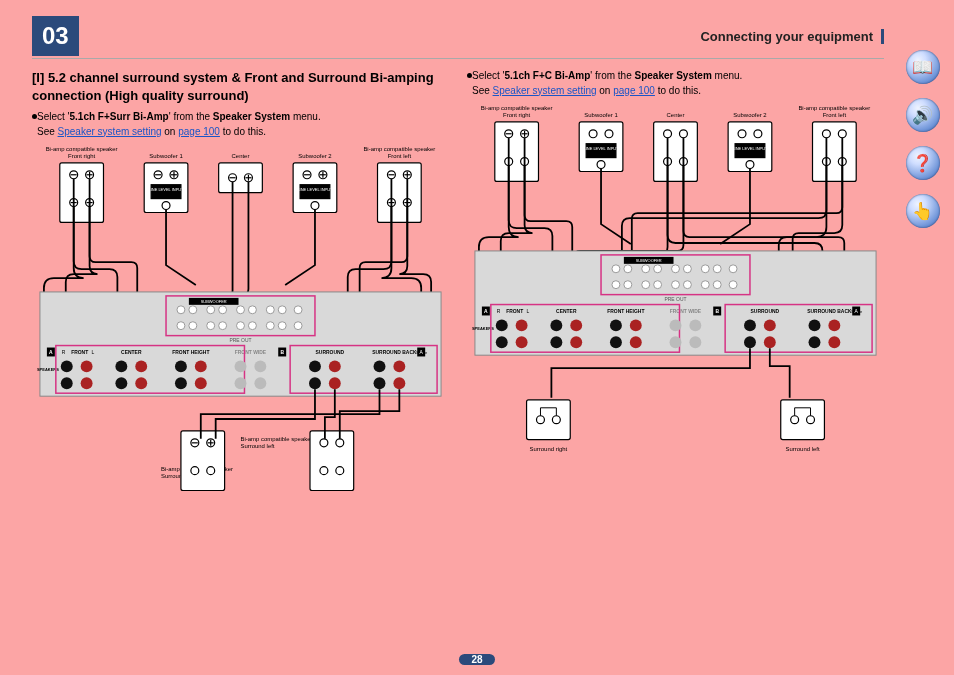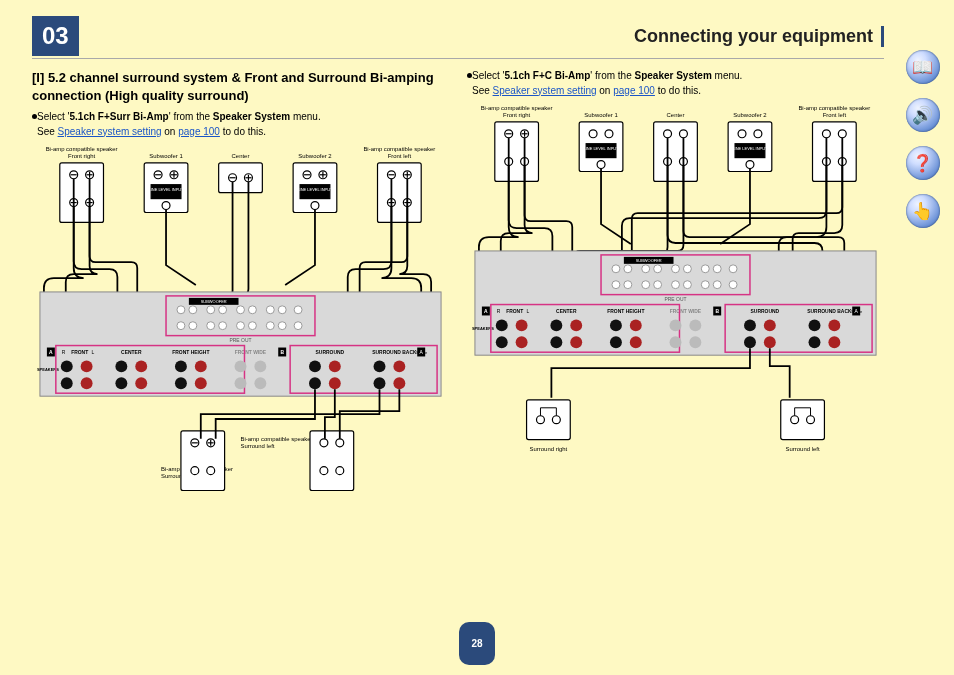--- a/index.html
+++ b/index.html
@@ -1,28 +1,28 @@
 <!DOCTYPE html>
 <html><head>
 <meta charset="utf-8">
 <style>
   html,body{margin:0;padding:0;font-family:Arial,Helvetica,sans-serif;font-size:11px;color:#000;background:#fff}
-  .page{width:954px;height:675px;position:relative;background:#fef9c3;box-sizing:border-box;padding:16px 70px 16px 32px}
+  .page{width:954px;height:675px;position:relative;background:#fca5a5;box-sizing:border-box;padding:16px 70px 16px 32px}
   .hdr{display:flex;align-items:center;border-bottom:1px solid #a9a9a9;padding-bottom:2px;margin-bottom:10px}
   .chapno{background:#2b4a7b;color:#fff;font-size:24px;font-weight:bold;padding:6px 10px;margin-right:10px}
-  .hdr-title{margin-left:auto;font-weight:bold;font-size:18px;border-right:3px solid #2b4a7b;padding-right:8px;color:#222}
+  .hdr-title{margin-left:auto;font-weight:bold;font-size:13px;border-right:3px solid #2b4a7b;padding-right:8px;color:#222}
   .cols{display:flex;gap:18px}
   .col{flex:1 1 0;min-width:0}
   h2{font-size:13px;font-weight:bold;margin:0 0 6px 0;line-height:1.35}
   .bullet{display:flex;font-size:10px;line-height:1.45;margin-bottom:4px}
   .bullet .dot{display:inline-block;width:5px;height:5px;border-radius:50%;background:#000;margin-top:4px;flex:0 0 5px}
   .bullet .txt a{color:#1a55c7;}
   .diagram{width:100%;height:auto}
   .footer{position:absolute;left:0;right:0;bottom:10px;text-align:center}
-  .pagepill{display:inline-block;background:#2b4a7b;color:#fff;border-radius:10px;padding:16px 12px;font-size:10px;font-weight:bold}
+  .pagepill{display:inline-block;background:#2b4a7b;color:#fff;border-radius:10px;padding:0 12px;font-size:10px;font-weight:bold}
   .side-icons{position:absolute;right:14px;top:50px;display:flex;flex-direction:column;gap:14px}
   .sicon{width:34px;height:34px;border-radius:50%;background:radial-gradient(circle at 35% 30%,#eef3ff 0%,#cfddff 25%,#6e94d8 70%,#355a9c 100%);box-shadow:inset 0 0 2px #233f70;display:flex;align-items:center;justify-content:center;font-size:17px;user-select:none}
   text{font-family:Arial,Helvetica,sans-serif}
 </style>
 </head>
 <body>
 
 <div class="page">
 
   <div class="hdr">

